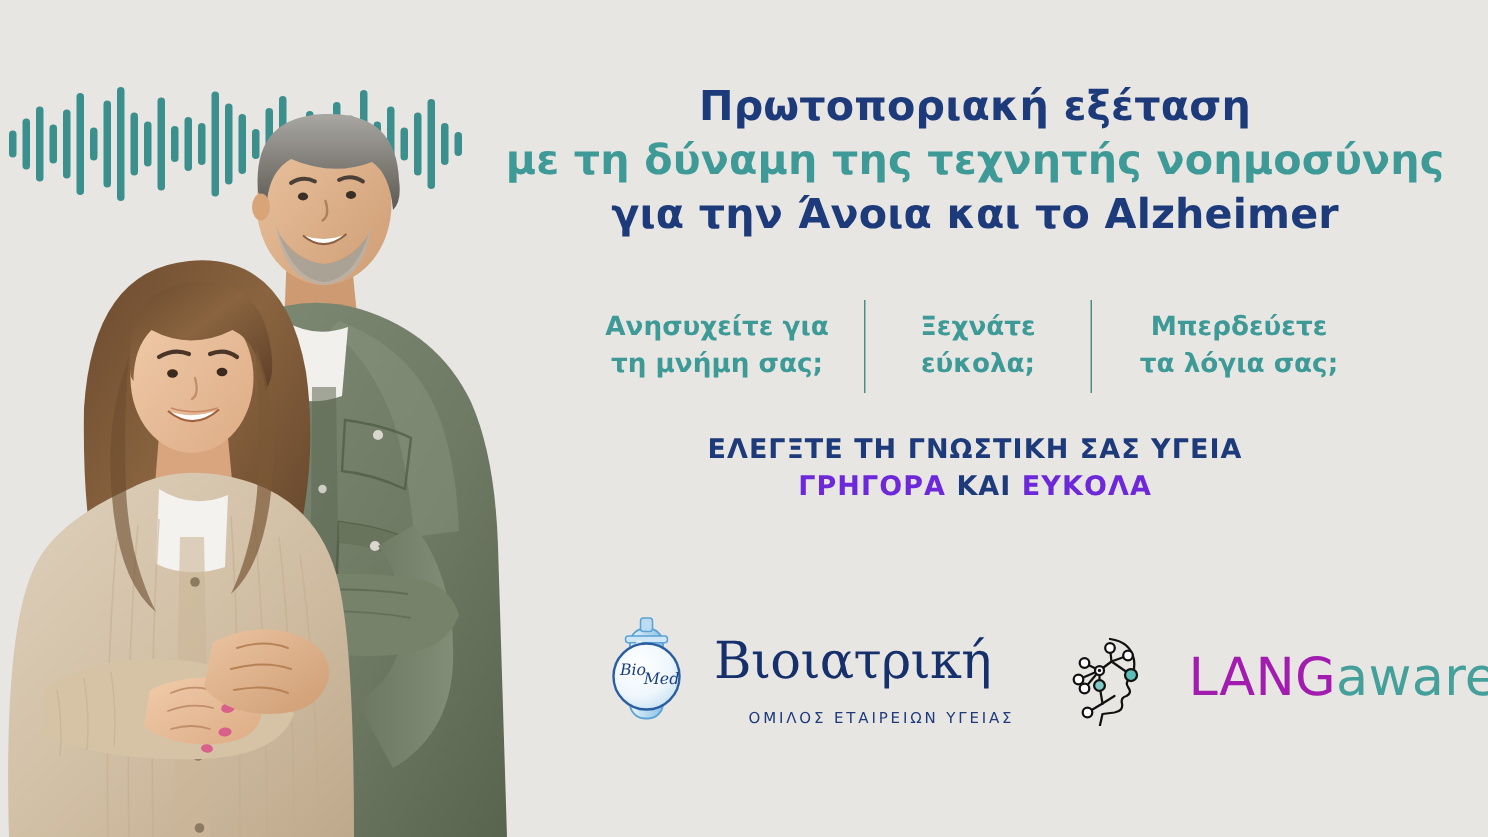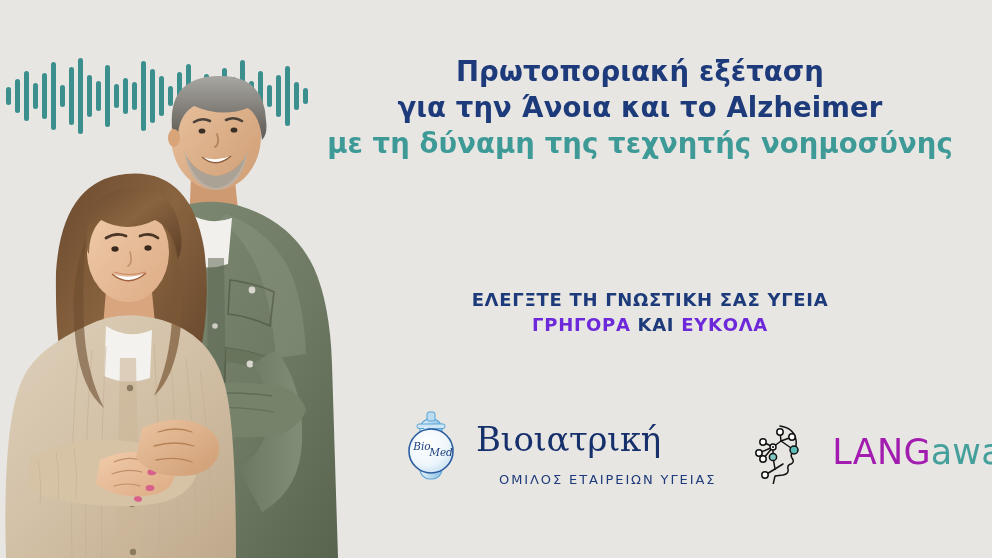--- a/index.html
+++ b/index.html
@@ -17,21 +17,21 @@
     display:flex; align-items:center; gap:4px;
   }
   .wbar { width:5px; border-radius:3px; background:#3b8f8d; flex:0 0 auto; }
 
   
   .photo { position:absolute; left:-6px; bottom:0; width:400px; height:500px; }
   .photo svg { display:block; width:100%; height:100%; }
 
   
   .headline {
-    position:absolute; left:320px; top:54px; width:640px;
+    position:absolute; left:330px; top:54px; width:640px;
     text-align:center; line-height:1.30;
   }
   .headline .hl {
     display:block; font-weight:bold; font-size:27.5px; letter-spacing:.1px;
     white-space:nowrap;
   }
   .hl-navy { color:#1d3a7a; }
   .hl-teal { color:#3e9a97; }
 
   
@@ -64,21 +64,21 @@
   }
   .logo-biomed { display:flex; align-items:center; gap:14px; }
   .bm-mark { width:62px; height:82px; flex:0 0 auto; }
   .bm-mark svg { display:block; width:100%; height:100%; }
   .bm-text { display:flex; flex-direction:column; align-items:flex-start; padding-top:4px; }
   .bm-word {
     font-family:"DejaVu Serif", serif; font-size:34px; color:#16306b;
     line-height:1; letter-spacing:-.4px;
   }
   .bm-sub {
-    font-size:13px; color:#1d3a7a; letter-spacing:1.9px; margin-top:16px; white-space:nowrap;padding-left:23px;
+    font-size:10px; color:#1d3a7a; letter-spacing:1.9px; margin-top:16px; white-space:nowrap;padding-left:23px;
   }
   .logo-lang { display:flex; align-items:center; gap:12px; }
   .lw-mark { width:58px; height:64px; flex:0 0 auto; }
   .lw-mark svg { display:block; width:100%; height:100%; }
   .lw-text { font-size:35px; line-height:1; letter-spacing:.2px; }
   .lw-lang { color:#a21caf; font-weight:400;margin-left:12px; }
   .lw-aware { color:#45a09c; font-weight:400; }
 </style>
 </head>
 <body>
@@ -275,24 +275,40 @@
 
         <path d="M118 216 q17 13 34 -1 q-17 7 -34 1 z" fill="#ffffff"></path>
         <path d="M118 216 q17 14 34 -1" fill="none" stroke="#a4613f" stroke-width="1.5"></path>
         <path d="M120 214 q16 5 31 0" fill="none" stroke="#c27a5c" stroke-width="1" opacity=".8"></path>
       </g>
     </svg>
   </div>
 
   <div class="headline">
     <span class="hl hl-navy">Πρωτοποριακή εξέταση</span>
+    <span class="hl hl-teal">με τη δύναμη της τεχνητής νοημοσύνης</span>
     <span class="hl hl-navy">για την Άνοια και το Alzheimer</span>
-    <span class="hl hl-teal">με τη δύναμη της τεχνητής νοημοσύνης</span>
-  </div>
-
+  </div>
+
+  <div class="questions">
+    <div class="qcol c1">
+      <div>Ανησυχείτε για</div>
+      <div>τη μνήμη σας;</div>
+    </div>
+    <div class="qdiv"></div>
+    <div class="qcol c2">
+      <div>Ξεχνάτε</div>
+      <div>εύκολα;</div>
+    </div>
+    <div class="qdiv"></div>
+    <div class="qcol c3">
+      <div>Μπερδεύετε</div>
+      <div>τα λόγια σας;</div>
+    </div>
+  </div>
 
   <div class="cta">
     <span class="cl cta-navy">ΕΛΕΓΞΤΕ ΤΗ ΓΝΩΣΤΙΚΗ ΣΑΣ ΥΓΕΙΑ</span>
     <span class="cl"><span class="cta-teal">ΓΡΗΓΟΡΑ </span><span class="cta-navy">ΚΑΙ</span><span class="cta-teal"> ΕΥΚΟΛΑ</span></span>
   </div>
 
   <div class="logos">
 
     <div class="logo-biomed">
       <div class="bm-mark">

